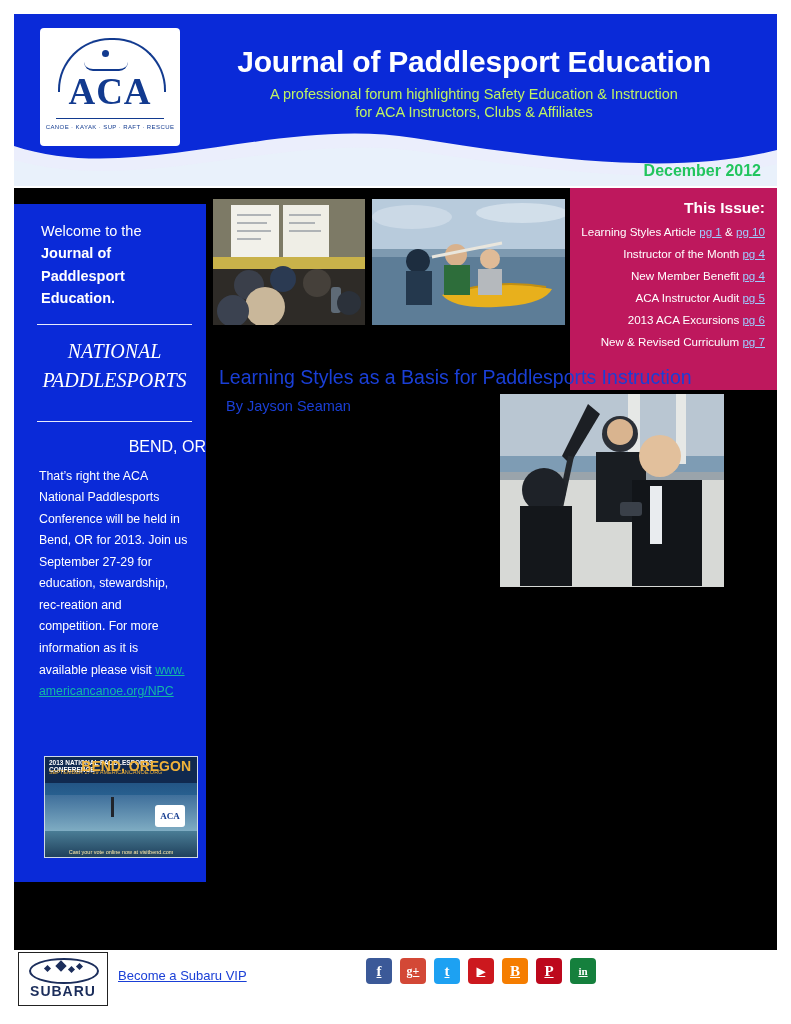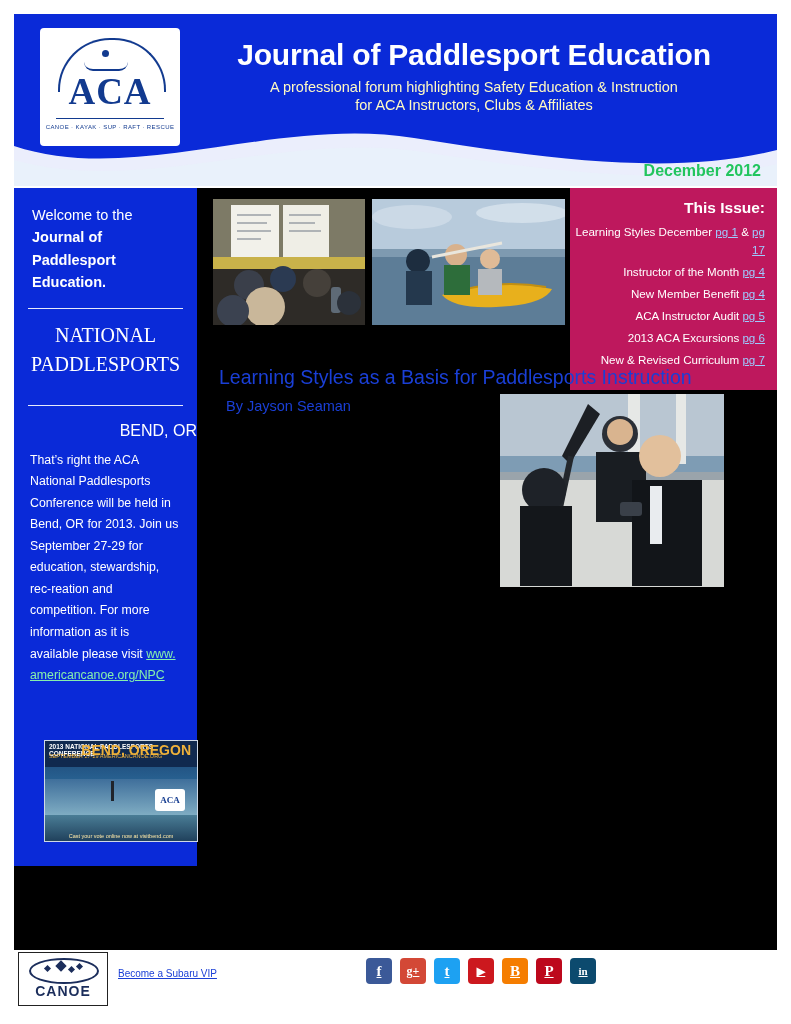--- a/index.html
+++ b/index.html
@@ -103,35 +103,35 @@
     position: absolute;
     left: 16px;
     top: 90px;
     width: 108px;
     height: 1px;
     background: #123a8f;
   }
   .masthead {
     position: absolute;
     left: 180px;
-    top: 24px;
+    top: 31px;
     width: 560px;
     text-align: center;
     color: #ffffff;
   }
   .masthead h1 {
     margin: 0;
     font-size: 30px;
     font-weight: bold;
     letter-spacing: -0.2px;
   }
   .masthead .tag1, .masthead .tag2 {
     font-size: 14.5px;
     margin-top: 7px;
-    color: #fef9c3;
+    color: #bef264;
   }
   .masthead .tag2 { margin-top: 2px; }
   .issue-date {
     position: absolute;
     right: 16px;
     bottom: 6px;
     color: #22c55e;
     font-size: 16px;
     font-weight: bold;
   }
@@ -141,60 +141,62 @@
     left: 14px;
     top: 188px;
     width: 763px;
     height: 762px;
     background: #000000;
   }
   
   .sidebar {
     position: absolute;
     left: 0;
-    top: 0;
+    top: 16px;
     width: 183px;
     height: 678px;
     background: #0a2ad8;
     color: #ffffff;
+    padding-left: 9px;
   }
   .welcome {
     padding: 16px 18px 0 18px;
     font-size: 14.5px;
     line-height: 1.55;
   }
   .welcome .b { font-weight: bold; }
   .rule {
     height: 1px;
     background: #ffffff;
     margin: 14px 14px 0 14px;
     opacity: 0.9;
   }
   .conf-title {
     text-align: center;
     font-family: "Liberation Serif", serif;
     font-size: 20px;
     line-height: 1.45;
     padding: 12px 8px 12px 8px;
     color: #ffffff;
+    font-style: italic;
   }
   .conf-city {
     text-align: right;
     font-size: 16px;
     padding: 16px 0 10px 0;
     color: #ffffff;
   }
   .conf-body {
     padding: 0 16px;
     font-size: 12.3px;
     line-height: 1.75;
     color: #ffffff;
   }
   .conf-link {
-    color: #86efac;
+    color: #14b8a6;
     text-decoration: underline;
     word-break: break-all;
   }
   .conf-poster {
     position: absolute;
     left: 30px;
     top: 552px;
     width: 152px;
     height: 100px;
     background: linear-gradient(#1a3d6e, #2d6f9e 55%, #7fa9bd);
@@ -351,21 +353,21 @@
     text-align: center;
     font-size: 14px;
     font-weight: bold;
     color: #1b2d5b;
     letter-spacing: 1px;
   }
   .subaru-link {
     position: absolute;
     left: 104px;
     top: 18px;
-    font-size: 10px;
+    font-size: 13px;
     color: #1a3fd6;
     text-decoration: underline;
   }
   .social {
     position: absolute;
     left: 352px;
     top: 8px;
     display: flex;
     gap: 8px;
   }
@@ -485,21 +487,21 @@
         <circle cx="118" cy="60" r="10" fill="#e0bb97"></circle>
         <rect x="106" y="70" width="24" height="26" fill="#b5b9bd"></rect>
         <path d="M60 58 L130 44" stroke="#e9e6dd" stroke-width="3"></path>
       </svg>
     </div>
 
     <div class="issue-box">
       <div class="issue-title">This Issue:</div>
 
       <div class="issue-line">
-        <span>Learning Styles December </span><a class="pg" href="#">pg 1</a><span> &amp; </span><a class="pg" href="#">pg 17</a>
+        <span>Learning Styles Article </span><a class="pg" href="#">pg 1</a><span> &amp; </span><a class="pg" href="#">pg 10</a>
       </div>
       <div class="issue-line">
         <span>Instructor of the Month </span><a class="pg" href="#">pg 4</a>
       </div>
       <div class="issue-line">
         <span>New Member Benefit </span><a class="pg" href="#">pg 4</a>
       </div>
       <div class="issue-line">
         <span>ACA Instructor Audit </span><a class="pg" href="#">pg 5</a>
       </div>
@@ -538,28 +540,28 @@
     </div>
   </div>
 
   <div class="footer">
     <div class="subaru">
       <div class="subaru-oval"></div>
       <div class="subaru-star" style="left:26px;top:13px;"></div>
       <div class="subaru-star" style="left:38px;top:9px;width:8px;height:8px;"></div>
       <div class="subaru-star" style="left:50px;top:14px;"></div>
       <div class="subaru-star" style="left:58px;top:11px;"></div>
-      <div class="subaru-word">CANOE</div>
+      <div class="subaru-word">SUBARU</div>
     </div>
     <a class="subaru-link" href="#">Become a Subaru VIP</a>
 
     <div class="social">
       <a class="sicon" href="#" style="background:#3b5998">f</a>
       <a class="sicon" href="#" style="background:#d34836;font-size:12px">g+</a>
       <a class="sicon" href="#" style="background:#1da1f2">t</a>
       <a class="sicon" href="#" style="background:#cc181e;font-size:11px">▶</a>
       <a class="sicon" href="#" style="background:#f57d00">B</a>
       <a class="sicon" href="#" style="background:#bd081c">P</a>
-      <a class="sicon" href="#" style="background:#0c4a6e;font-size:11px">in</a>
+      <a class="sicon" href="#" style="background:#15803d;font-size:11px">in</a>
     </div>
   </div>
 
 </div>
 
 </body></html>

